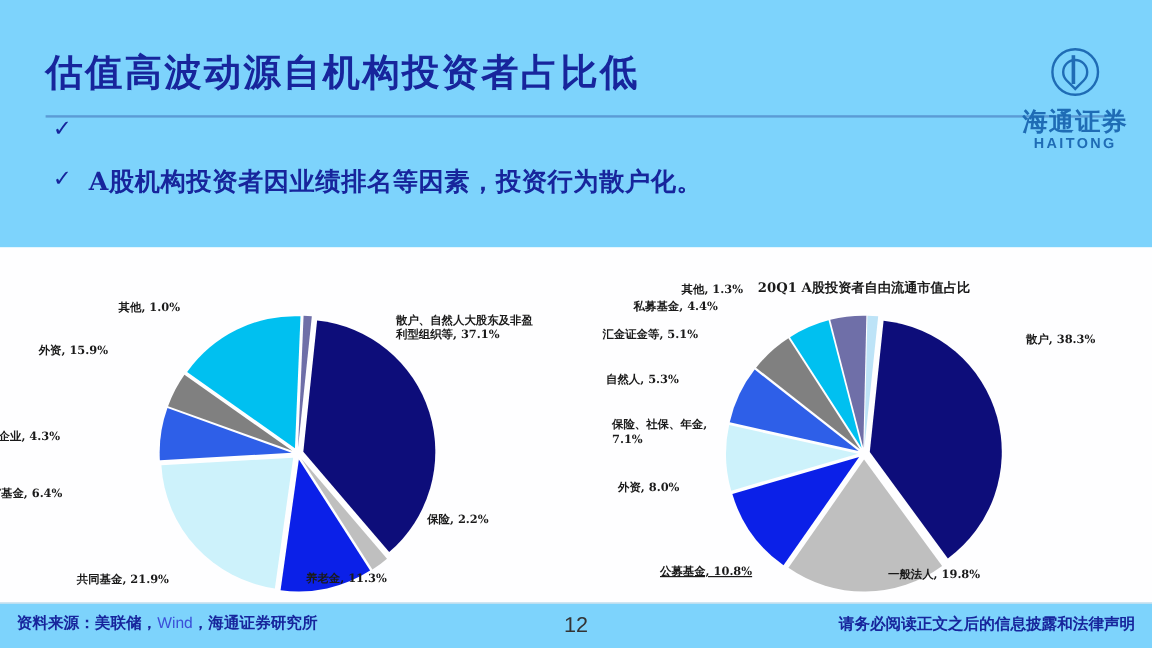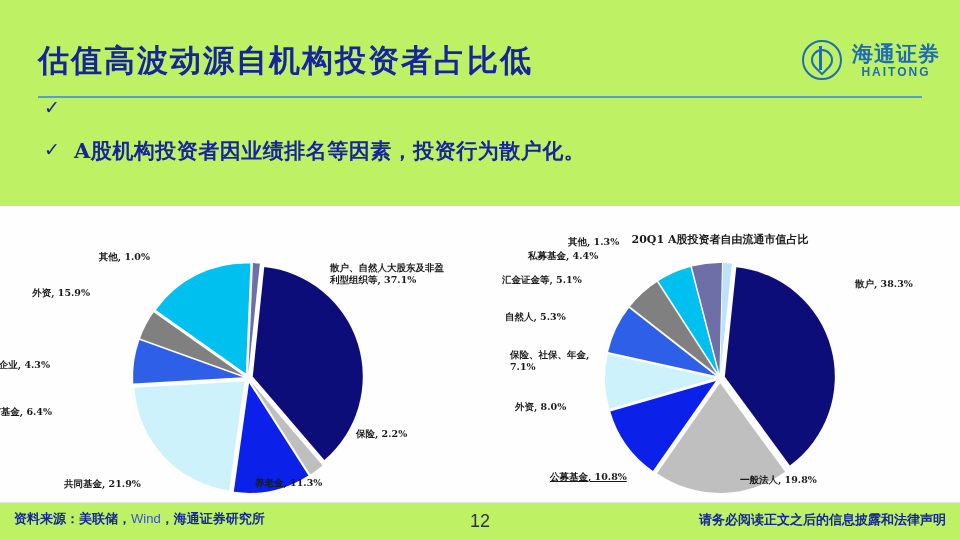--- a/index.html
+++ b/index.html
@@ -3,38 +3,38 @@
 <meta charset="utf-8">
 <style>
   html,body{margin:0;padding:0;}
   body{
     width:960px;height:540px;
     background:#ffffff;
     font-family:"Liberation Sans","DejaVu Sans",sans-serif;
     overflow:hidden;
     position:relative;
   }
-  .slide{position:relative;width:960px;height:540px;background:#bef264;}
+  .slide{position:relative;width:960px;height:540px;background:#7dd3fc;}
 
   
   .title-bar{position:absolute;left:0;top:18px;width:960px;height:64px;}
   .slide-title{
     position:absolute;left:38px;top:22px;
     font-size:31px;font-weight:bold;color:#17259c;
     letter-spacing:2px;
     font-family:"DejaVu Serif","Liberation Serif",serif;
     white-space:nowrap;
   }
   .title-rule{
     position:absolute;left:38px;top:78px;width:884px;height:2px;
     background:#5b9bd5;
   }
   .logo{
     position:absolute;right:20px;top:22px;
-    display:flex;align-items:center;gap:10px;
+    display:flex;align-items:center;gap:10px;flex-direction:column;
   }
   .logo-mark{
     width:36px;height:36px;border-radius:50%;
     border:2.5px solid #1f6cb5;
     position:relative;flex:none;
   }
   .logo-mark::before{
     content:"";position:absolute;left:7px;top:7px;width:18px;height:18px;
     border:2.5px solid #1f6cb5;border-radius:50% 50% 50% 0;
     transform:rotate(-45deg);

